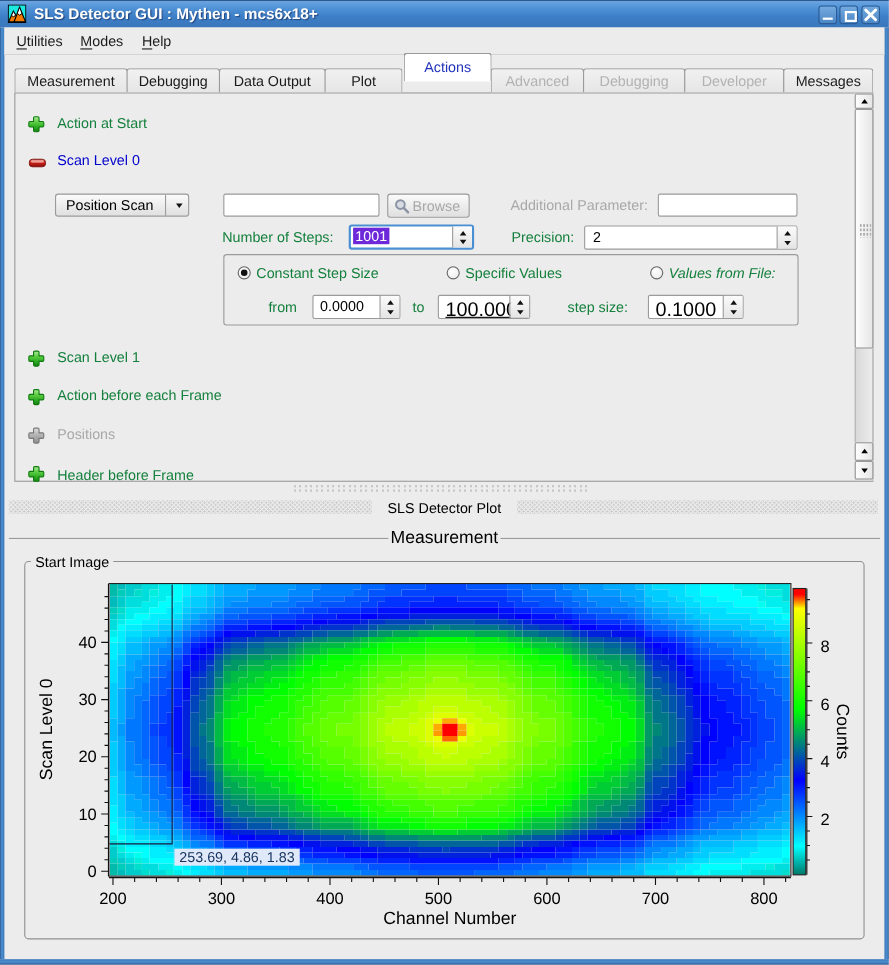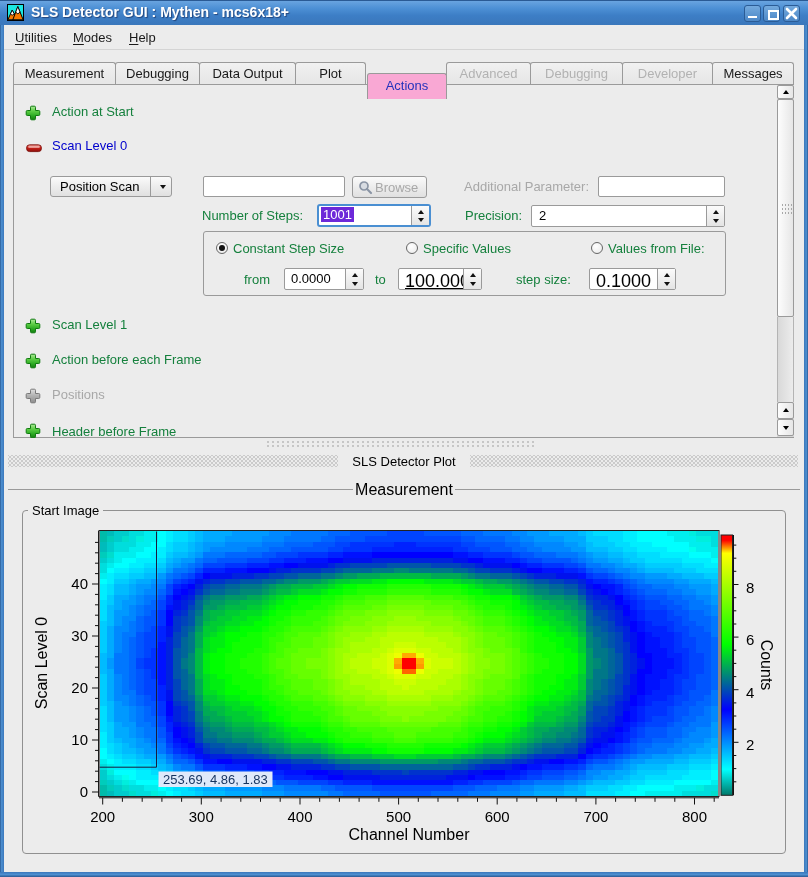--- a/index.html
+++ b/index.html
@@ -11,21 +11,21 @@
 #bbot{left:0;top:872px;width:808px;height:5px;background:linear-gradient(180deg,#3a77bb 0,#4d8fd0 50%,#2a5a94 100%);}
 #title{left:31px;top:4px;font-size:14px;font-weight:bold;color:#fff;text-shadow:1px 1px 1px rgba(0,0,40,.45);}
 .wbtn{top:5px;width:17px;height:17px;border-radius:3px;background:linear-gradient(180deg,#74aade 0%,#4c87c6 100%);border:1px solid #2b5c96;box-sizing:border-box;}
 
 #menubar{left:4px;top:25px;width:800px;height:25px;background:#ececec;border-bottom:1px solid #d4d4d4;box-sizing:border-box;}
 .menu{top:5px;font-size:13px;color:#1a1a1a;}
 .menu u{text-decoration:underline;text-underline-offset:2px;}
 
 .tab{top:62px;height:22px;background:linear-gradient(180deg,#f1f1f1,#e7e7e7 85%);border:1px solid #9a9a9a;border-bottom:none;border-radius:3px 3px 0 0;box-sizing:border-box;text-align:center;font-size:13px;color:#1a1a1a;line-height:21px;z-index:2;}
 .tab.dis{color:#b2b2b2;}
-#tabsel{top:73px;height:26px;background:#f9a8d4;z-index:4;color:#2233bb;line-height:24px;}
+#tabsel{top:48px;height:26px;background:#ffffff;z-index:4;color:#2233bb;line-height:24px;}
 #pane{left:13px;top:84px;width:781px;height:354px;border:1px solid #9a9a9a;background:#ececec;box-sizing:border-box;}
 
 .lbl{font-size:13px;color:#15803d;}
 .lbl.dis{color:#a8a8a8;}
 .blue{color:#0000cd;}
 
 .field{background:#fff;border:1px solid #9a9a9a;border-radius:2px;box-sizing:border-box;}
 .btnface{background:linear-gradient(180deg,#fbfbfb,#eee 45%,#e0e0e0);border:1px solid #9a9a9a;border-radius:3px;box-sizing:border-box;}
 .spin{background:#fff;border:1px solid #9a9a9a;border-radius:2px;box-sizing:border-box;}
 .spinbtns{position:absolute;right:0;top:0;bottom:0;width:17px;border-left:1px solid #9a9a9a;background:linear-gradient(180deg,#fbfbfb,#e4e4e4);}
@@ -144,21 +144,21 @@
         <div class="uarr dn"></div>
       </div>
  </div>
 
  <div class="abs" style="left:203px;top:231px;width:523px;height:65px;border:1px solid #9a9a9a;border-radius:3px;box-sizing:border-box;"></div>
  <div class="radio sel abs" style="left:216px;top:242px;"></div>
  <div class="lbl abs" style="left:233px;top:241px;">Constant Step Size</div>
  <div class="radio abs" style="left:406px;top:242px;"></div>
  <div class="lbl abs" style="left:423px;top:241px;">Specific Values</div>
  <div class="radio abs" style="left:591px;top:242px;"></div>
- <div class="lbl abs" style="left:608px;top:241px;">Values from File:</div>
+ <div class="lbl abs" style="left:608px;top:241px;font-style:italic;">Values from File:</div>
  <div class="lbl abs" style="left:244px;top:272px;">from</div>
  <div class="spin abs" style="left:284px;top:268px;width:80px;height:22px;">
    <div style="position:absolute;left:6px;top:2px;font-size:13px;">0.0000</div>
    <div class="spinbtns">
         <div class="uarr up"></div>
         <div class="uarr dn"></div>
       </div>
  </div>
  <div class="lbl abs" style="left:375px;top:272px;">to</div>
  <div class="spin abs" style="left:398px;top:268px;width:84px;height:22px;">

